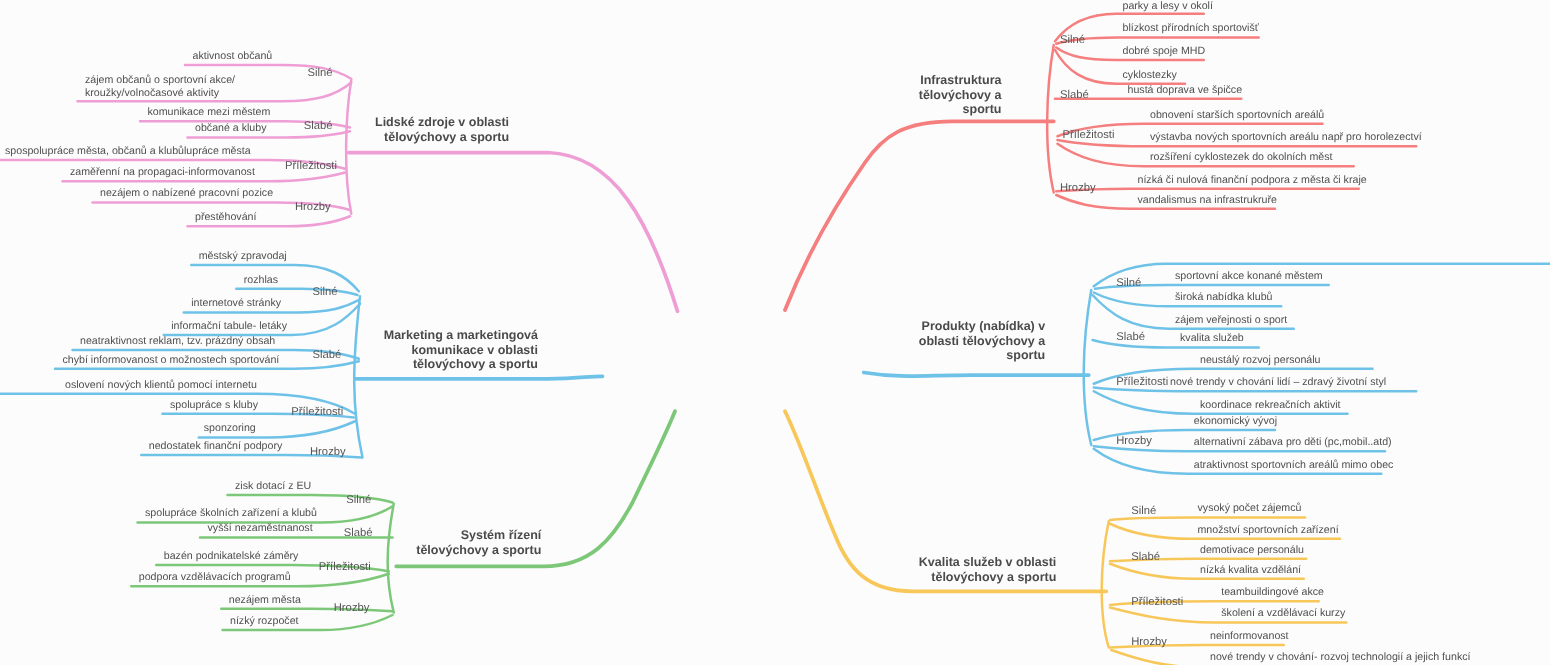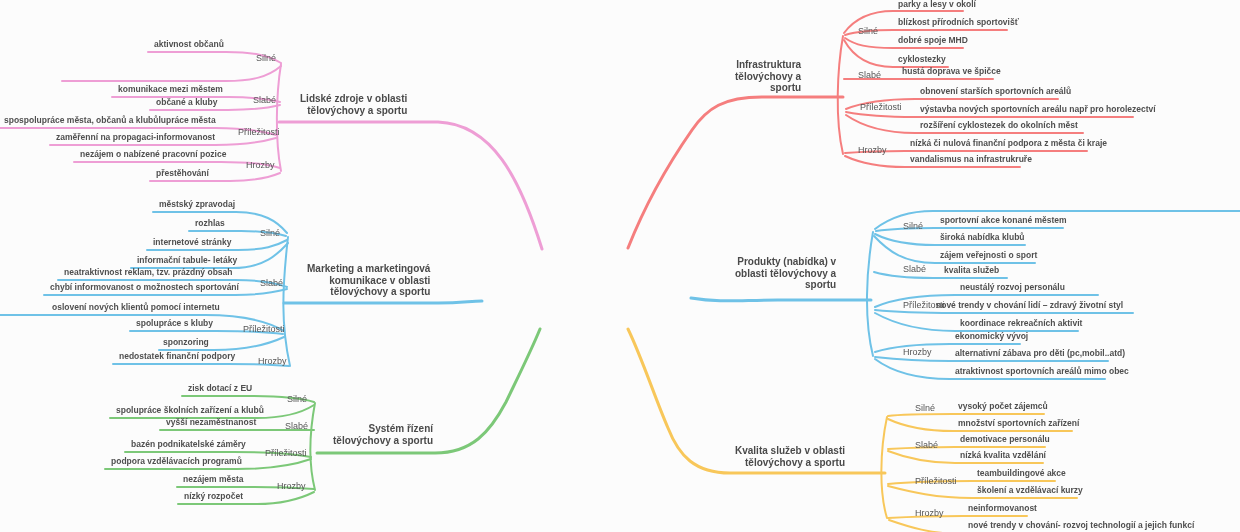--- a/index.html
+++ b/index.html
@@ -3,24 +3,24 @@
 <meta charset="utf-8">
 <style>
   html,body{margin:0;padding:0;background:#fcfcfc;}
   #mindmap{
     position:relative;width:1240px;height:532px;overflow:hidden;
     background:#fcfcfc;font-family:"Liberation Sans",sans-serif;
   }
   #wires{position:absolute;left:0;top:0;z-index:1;}
   .leaf{
     position:absolute;z-index:2;font-size:8.5px;line-height:11px;
-    color:#4f4f4f;white-space:pre-line;font-weight:bold;
+    color:#4f4f4f;white-space:pre-line;
   }
   .cat{
-    position:absolute;z-index:2;font-size:9px;line-height:11px;color:#555;margin-left:10px;
+    position:absolute;z-index:2;font-size:9px;line-height:11px;color:#555;
   }
   .blabel{
     position:absolute;z-index:2;font-size:10px;font-weight:bold;
     line-height:11.5px;color:#4a4a4a;white-space:pre-line;text-align:right;
   }
   .center-node{
     position:absolute;z-index:3;left:482px;top:249px;width:209px;height:79px;
     background:#ffffff;border:2px solid #eeeeee;border-radius:40px;
     display:flex;align-items:center;justify-content:center;text-align:center;
     font-size:12.5px;font-weight:bold;line-height:14px;color:#4d4d4d;
@@ -119,20 +119,22 @@
     </g>
   </svg>
 
   <div class="blabel" style="left:300px;top:93px">Lidské zdroje v oblasti
 tělovýchovy a sportu</div>
   <div class="cat" style="left:246px;top:53px">Silné</div>
   <div class="cat" style="left:243px;top:95px">Slabé</div>
   <div class="cat" style="left:228px;top:127px">Příležitosti</div>
   <div class="cat" style="left:236px;top:160px">Hrozby</div>
   <div class="leaf" style="left:154px;top:39px">aktivnost občanů</div>
+  <div class="leaf" style="left:68px;top:58px">zájem občanů o sportovní akce/
+kroužky/volnočasové aktivity</div>
   <div class="leaf" style="left:118px;top:84px">komunikace mezi městem</div>
   <div class="leaf" style="left:156px;top:97px">občané a kluby</div>
   <div class="leaf" style="left:4px;top:115px">spospolupráce města, občanů a klubůlupráce města</div>
   <div class="leaf" style="left:56px;top:132px">zaměřenní na propagaci-informovanost</div>
   <div class="leaf" style="left:80px;top:149px">nezájem o nabízené pracovní pozice</div>
   <div class="leaf" style="left:156px;top:168px">přestěhování</div>
 
   <div class="blabel" style="left:307px;top:263px">Marketing a marketingová
 komunikace v oblasti
 tělovýchovy a sportu</div>

